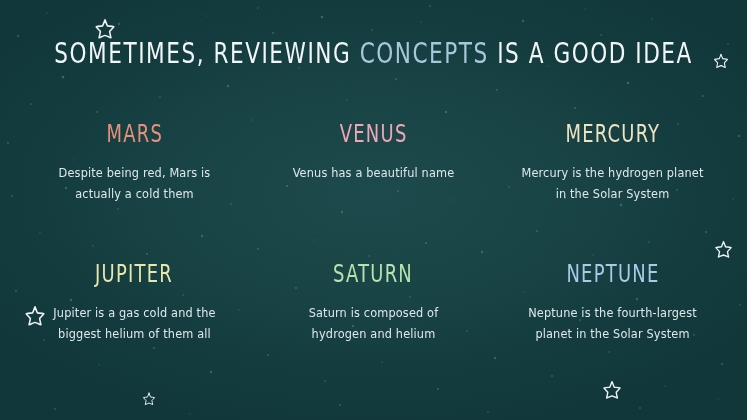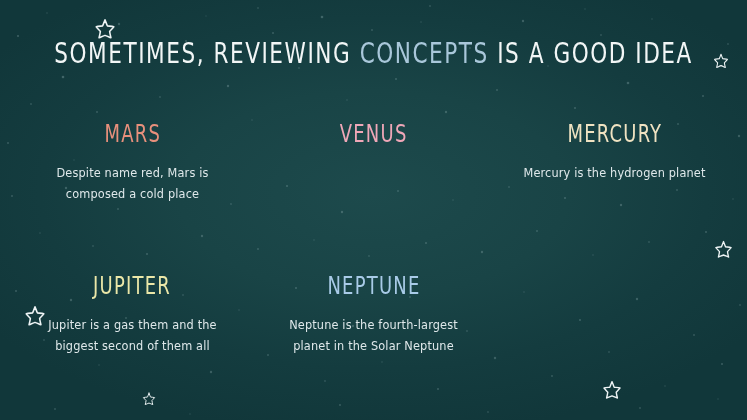--- a/index.html
+++ b/index.html
@@ -56,21 +56,20 @@
   .grid {
     position: absolute;
     top: 122px;
     left: 18px;
     width: 711px;
     display: grid;
     grid-template-columns: repeat(3, 1fr);
     grid-template-rows: 140px 140px;
     column-gap: 6px;
     row-gap: 0;
-    gap: 12px;
   }
   .card { text-align: center; padding: 0 8px; }
 
   .card-title {
     font-family: "DejaVu Sans Condensed", "Liberation Sans Narrow", "Liberation Sans", sans-serif;
     font-size: 21px;
     letter-spacing: 1.3px;
     line-height: 1;
     font-weight: 400;
     transform: scaleY(1.2) scaleX(.95);
@@ -210,53 +209,61 @@
 
   <div class="title-wrap">
     <span class="title"><span>SOMETIMES, REVIEWING </span><span class="accent" style="color: rgb(169, 199, 218);">CONCEPTS</span><span> IS A GOOD IDEA</span></span>
   </div>
 
   <div class="grid">
 
     <div class="card">
       <div class="card-title" style="color: rgb(232, 144, 124);">MARS</div>
       <p class="card-body">
-        <span>Despite name red, Mars is</span><br>
-        <span>composed a cold place</span>
+        <span>Despite being red, Mars is</span><br>
+        <span>actually a cold them</span>
       </p>
     </div>
 
     <div class="card">
       <div class="card-title" style="color: rgb(239, 167, 184);">VENUS</div>
       <p class="card-body">
-        <br>
+        <span>Venus has a beautiful name</span><br>
       </p>
     </div>
 
     <div class="card">
       <div class="card-title" style="color: rgb(240, 227, 194);">MERCURY</div>
       <p class="card-body">
         <span>Mercury is the hydrogen planet</span><br>
+        <span>in the Solar System</span>
       </p>
     </div>
 
     <div class="card">
       <div class="card-title" style="color: rgb(235, 231, 168);">JUPITER</div>
       <p class="card-body">
-        <span>Jupiter is a gas them and the</span><br>
-        <span>biggest second of them all</span>
-      </p>
-    </div>
-
+        <span>Jupiter is a gas cold and the</span><br>
+        <span>biggest helium of them all</span>
+      </p>
+    </div>
+
+    <div class="card">
+      <div class="card-title" style="color: rgb(182, 226, 171);">SATURN</div>
+      <p class="card-body">
+        <span>Saturn is composed of</span><br>
+        <span>hydrogen and helium</span>
+      </p>
+    </div>
 
     <div class="card">
       <div class="card-title" style="color: rgb(169, 203, 232);">NEPTUNE</div>
       <p class="card-body">
         <span>Neptune is the fourth-largest</span><br>
-        <span>planet in the Solar Neptune</span>
+        <span>planet in the Solar System</span>
       </p>
     </div>
 
   </div>
 
   <div id="deco-layer">
       <div class="deco-star" style="left: 94px; top: 18px; width: 22px; height: 22px;">
         <svg viewBox="0 0 100 96" aria-hidden="true">
           <path d="M50 6 C53 14 58 28 61 34 C68 35 82 36 90 38 C85 45 75 54 71 59 C72 67 75 80 77 88 C69 85 57 79 50 77 C43 79 31 85 23 88 C25 80 28 67 29 59 C25 54 15 45 10 38 C18 36 32 35 39 34 C42 28 47 14 50 6 Z" stroke="#eef4f5"></path>
         </svg>

